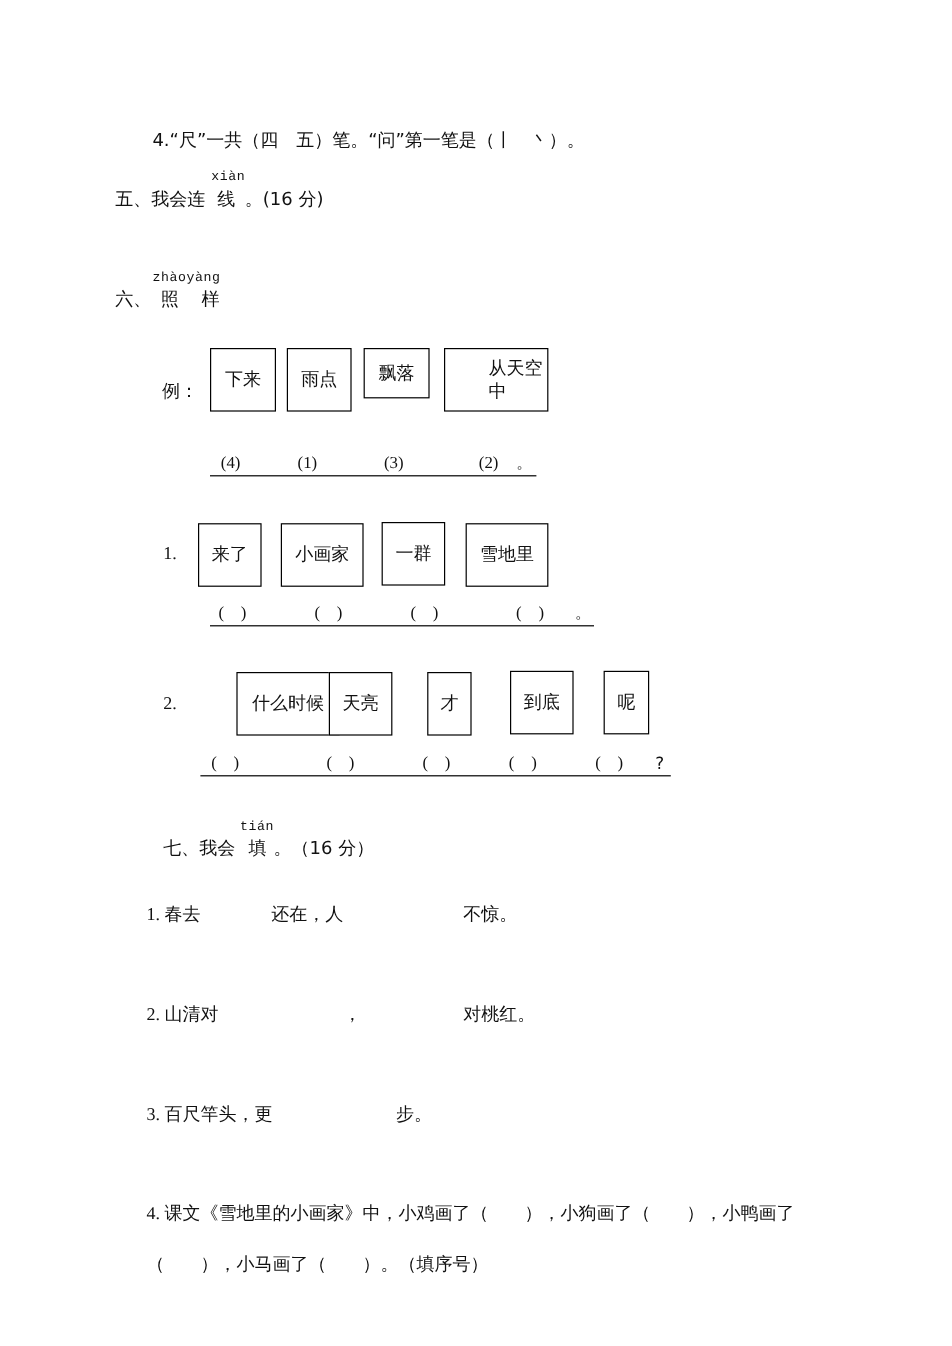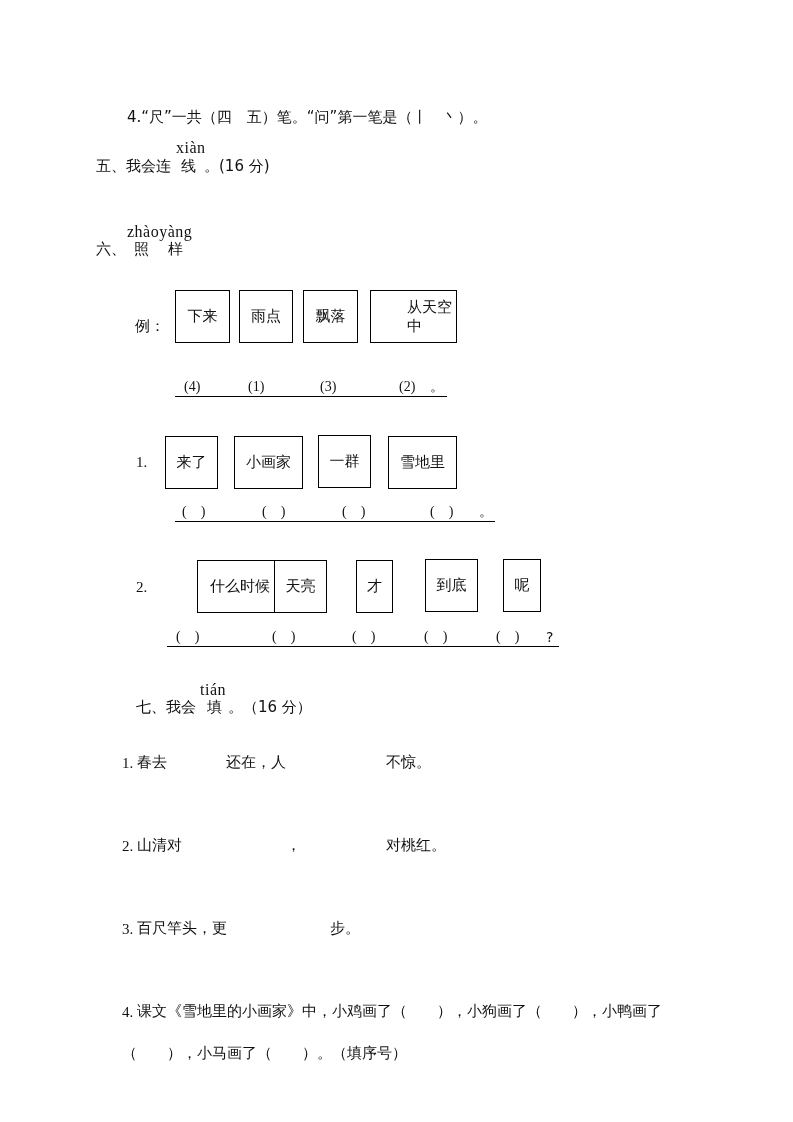--- a/index.html
+++ b/index.html
@@ -4,21 +4,21 @@
   <style>
     html, body { margin: 0; padding: 0; background: #ffffff; }
     body {
       width: 793px; height: 1122px; position: relative; overflow: hidden;
       font-family: "DejaVu Sans", "Liberation Sans", sans-serif;
       color: #111111;
     }
     .abs { position: absolute; white-space: nowrap; text-align: right; }
     .txt { font-size: 15px; line-height: 18px; }
     .serif { font-family: "Liberation Serif", "DejaVu Serif", serif; }
-    .pinyin { font-size: 16px; line-height: 12px; font-family: Liberation Serif, serif; letter-spacing: 0.5px; }
+    .pinyin { font-size: 11px; line-height: 12px; font-family: Liberation Mono, monospace; letter-spacing: 0.5px; }
     .box {
       position: absolute; border: 1px solid #000; box-sizing: border-box;
       display: flex; align-items: center; justify-content: center;
       font-size: 15px; background: #fff;
     }
     .uline { position: absolute; height: 0; border-top: 1px solid #000; }
     .ans { position: absolute; font-size: 14px; line-height: 16px; white-space: pre; font-family: "Liberation Serif", "DejaVu Serif", serif; }
   </style>
 </head>
 <body>
@@ -38,21 +38,21 @@
 <div class="abs" style="left:96px; top:226px; width:500px; height:32px;">
   <span class="abs pinyin" style="left:31px; top:0px;">zhàoyàng</span>
   <span class="abs txt" style="left:0; top:14px;">六、</span>
   <span class="abs txt" style="left:38px; top:14px;">照</span>
   <span class="abs txt" style="left:72px; top:14px;">样</span>
 </div>
 
 <span class="abs txt" style="left:135px; top:317px;">例：</span>
 <div class="box" style="left:175px; top:290px; width:55px; height:53px;">下来</div>
 <div class="box" style="left:239px; top:290px; width:54px; height:53px;">雨点</div>
-<div class="box" style="left:303px; top:290px; width:55px; height:53px;">飘落</div>
+<div class="box" style="left:303px; top:290px; width:55px; height:42px;">飘落</div>
 <div class="box" style="left:370px; top:290px; width:87px; height:53px;padding-left:36px;">从天空中</div>
 
 <span class="ans" style="left:184px; top:379px;">(4)</span>
 <span class="ans" style="left:248px; top:379px;">(1)</span>
 <span class="ans" style="left:320px; top:379px;">(3)</span>
 <span class="ans" style="left:399px; top:379px;">(2)</span>
 <span class="ans" style="left:430px; top:379px;">。</span>
 <div class="uline" style="left:175px; top:396px; width:272px;"></div>
 
 <span class="abs txt serif" style="left:136px; top:453px;">1.</span>

